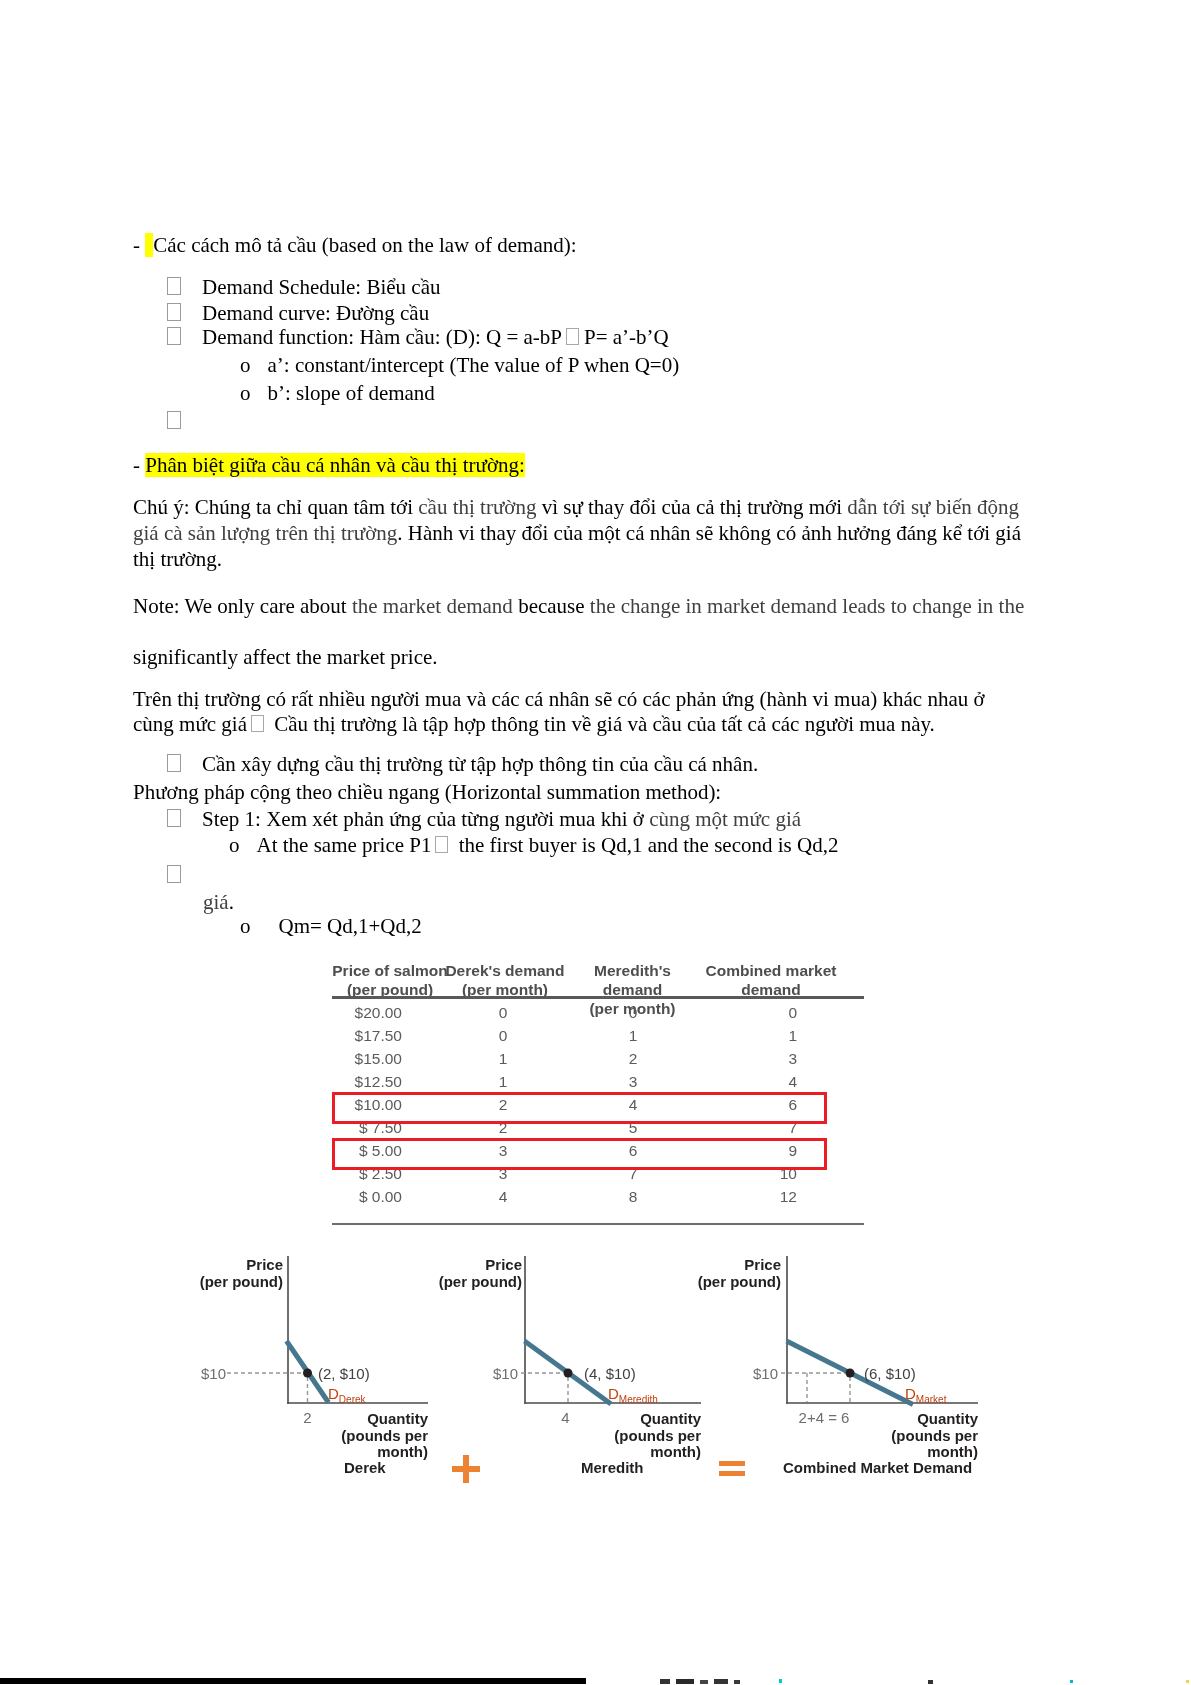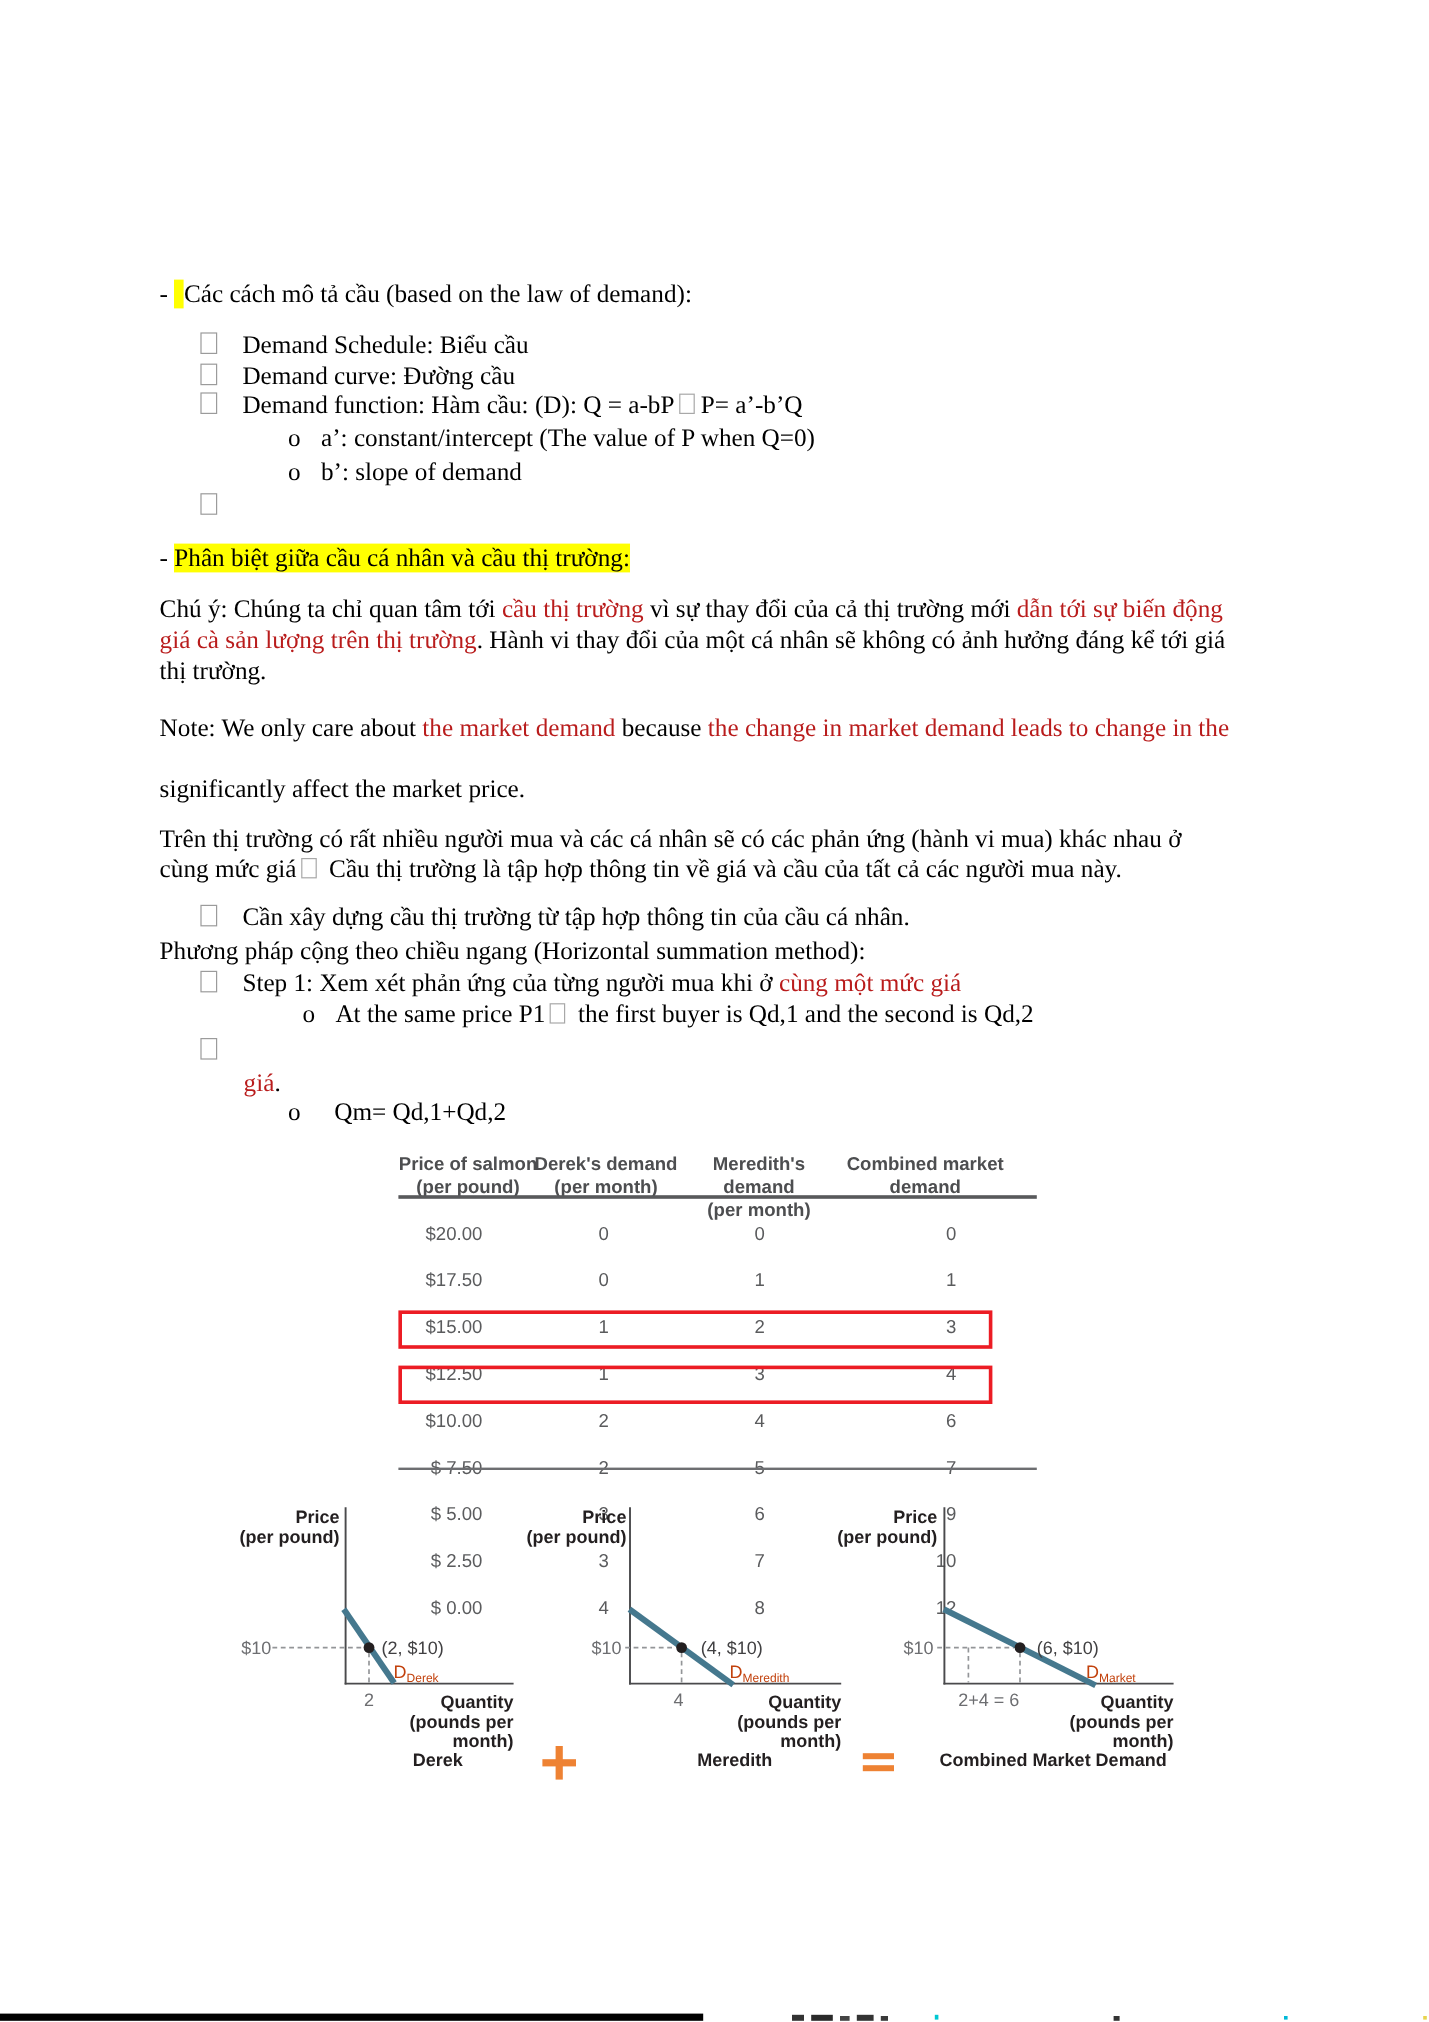--- a/index.html
+++ b/index.html
@@ -1,35 +1,35 @@
 <!DOCTYPE html>
 <html><head>
 <meta charset="utf-8">
 <style>
   html,body{margin:0;padding:0;background:#fff;}
   #page{position:relative;width:1191px;height:1685px;background:#ffffff;overflow:hidden;
         font-family:"Liberation Serif",serif;}
   .line{position:absolute;font-size:21px;line-height:27px;color:#000;white-space:pre;}
-  .red{color:#b91c1c;}
+  .red{color:#404040;}
   .hl{background:#ffff00;}
   .hl-strip{display:inline-block;width:8px;height:24px;background:#ffff00;vertical-align:-5px;}
   .bbox{display:inline-block;width:12px;height:16px;border:1.5px solid #9b9b9b;vertical-align:-1px;}
   .gbox{display:inline-block;width:11px;height:15px;border:1.5px solid #a8a8a8;vertical-align:-1px;margin:0 5px 0 4px;}
   .btxt{margin-left:21px;}
   .otxt{margin-left:17px;}
   .qtxt{margin-left:28px;}
 
   
   .dtable{position:absolute;left:330px;top:955px;width:536px;height:275px;
           font-family:"Liberation Sans",sans-serif;}
   .th{position:absolute;top:6px;font-size:15.5px;font-weight:bold;line-height:19px;
       text-align:center;color:#4d4e50;}
   .rule{position:absolute;background:#58595b;}
   .trows{position:absolute;top:46px;left:0;right:0;}
-  .t-row{position:relative;height:23px;font-size:15.5px;color:#5a5b5d;margin-top:16px;}
+  .t-row{position:relative;height:23px;font-size:15.5px;color:#5a5b5d;}
   .t-row span{position:absolute;line-height:23px;}
   .cv1{left:0;width:72px;text-align:right;white-space:pre;}
   .cv2{left:125px;width:96px;text-align:center;}
   .cv3{left:255px;width:96px;text-align:center;}
   .cv4{left:389px;width:78px;text-align:right;}
   .redbox{position:absolute;border:3px solid #ec1c24;}
 
   
   .gsvg{position:absolute;}
   .glabel{position:absolute;font-family:"Liberation Sans",sans-serif;}
@@ -68,21 +68,21 @@
   <div class="line" style="left:133px;top:593px"><span>Note: We only care about </span><span class="red">the market demand</span><span> because </span><span class="red">the change in market demand leads to change in the</span></div>
   <div class="line" style="left:133px;top:644px"><span>significantly affect the market price.</span></div>
 
   <div class="line" style="left:133px;top:686px"><span>Trên thị trường có rất nhiều người mua và các cá nhân sẽ có các phản ứng (hành vi mua) khác nhau ở</span></div>
   <div class="line" style="left:133px;top:711px"><span>cùng mức giá</span><span class="gbox"></span><span> Cầu thị trường là tập hợp thông tin về giá và cầu của tất cả các người mua này.</span></div>
 
   <div class="line" style="left:167px;top:751px"><span class="bbox"></span><span class="btxt">Cần xây dựng cầu thị trường từ tập hợp thông tin của cầu cá nhân.</span></div>
   <div class="line" style="left:133px;top:779px"><span>Phương pháp cộng theo chiều ngang (Horizontal summation method):</span></div>
 
   <div class="line" style="left:167px;top:806px"><span class="bbox"></span><span class="btxt"><span>Step 1: Xem xét phản ứng của từng người mua khi ở </span><span class="red">cùng một mức giá</span></span></div>
-  <div class="line" style="left:252px;top:832px"><span>o</span><span class="otxt"><span>At the same price P1</span><span class="gbox"></span><span> the first buyer is Qd,1 and the second is Qd,2</span></span></div>
+  <div class="line" style="left:229px;top:832px"><span>o</span><span class="otxt"><span>At the same price P1</span><span class="gbox"></span><span> the first buyer is Qd,1 and the second is Qd,2</span></span></div>
 
   <div class="line" style="left:167px;top:862px"><span class="bbox"></span></div>
   <div class="line" style="left:203px;top:889px"><span class="red">giá</span><span>.</span></div>
   <div class="line" style="left:240px;top:913px"><span>o</span><span class="qtxt">Qm= Qd,1+Qd,2</span></div>
 
   <div class="dtable">
     <div class="th" style="left:0;width:120px"><span>Price of salmon</span><br><span>(per pound)</span></div>
     <div class="th" style="left:115px;width:120px"><span>Derek's demand</span><br><span>(per month)</span></div>
     <div class="th" style="left:235px;width:135px"><span>Meredith's demand</span><br><span>(per month)</span></div>
     <div class="th" style="left:372px;width:138px"><span>Combined market</span><br><span>demand</span></div>

